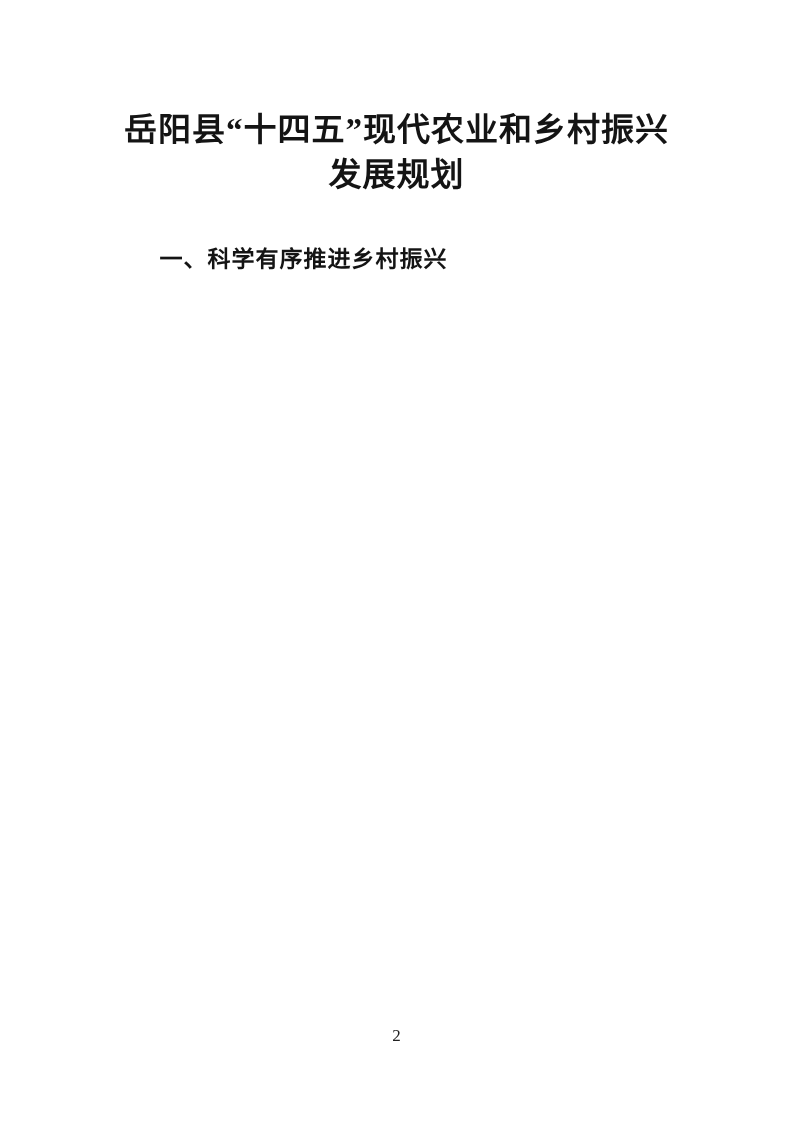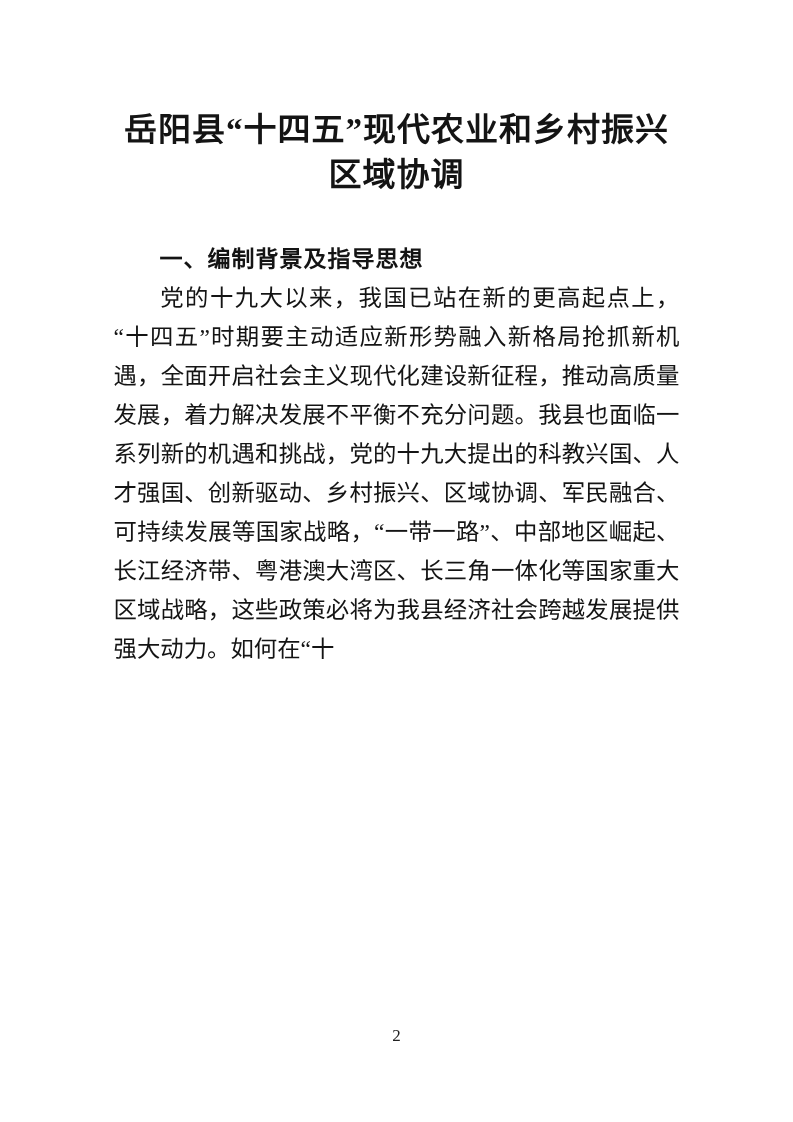--- a/index.html
+++ b/index.html
@@ -65,27 +65,26 @@
     color: #222222;
   }
 </style>
 </head>
 <body>
 
 <div class="page">
 
   <h1 class="doc-title">
     <span class="title-line">岳阳县“十四五”现代农业和乡村振兴</span>
-    <span class="title-line">区域协调</span>
+    <span class="title-line">发展规划</span>
   </h1>
 
   <div class="content">
 
-    <h2 class="section-heading">一、编制背景及指导思想</h2>
+    <h2 class="section-heading">一、科学有序推进乡村振兴</h2>
 
-    <p class="body-para">党的十九大以来，我国已站在新的更高起点上，“十四五”时期要主动适应新形势融入新格局抢抓新机遇，全面开启社会主义现代化建设新征程，推动高质量发展，着力解决发展不平衡不充分问题。我县也面临一系列新的机遇和挑战，党的十九大提出的科教兴国、人才强国、创新驱动、乡村振兴、区域协调、军民融合、可持续发展等国家战略，“一带一路”、中部地区崛起、长江经济带、粤港澳大湾区、长三角一体化等国家重大区域战略，这些政策必将为我县经济社会跨越发展提供强大动力。如何在“十</p>
   </div>
 
   <div class="page-footer">
     <span class="page-number">2</span>
   </div>
 
 </div>
 
 </body></html>

